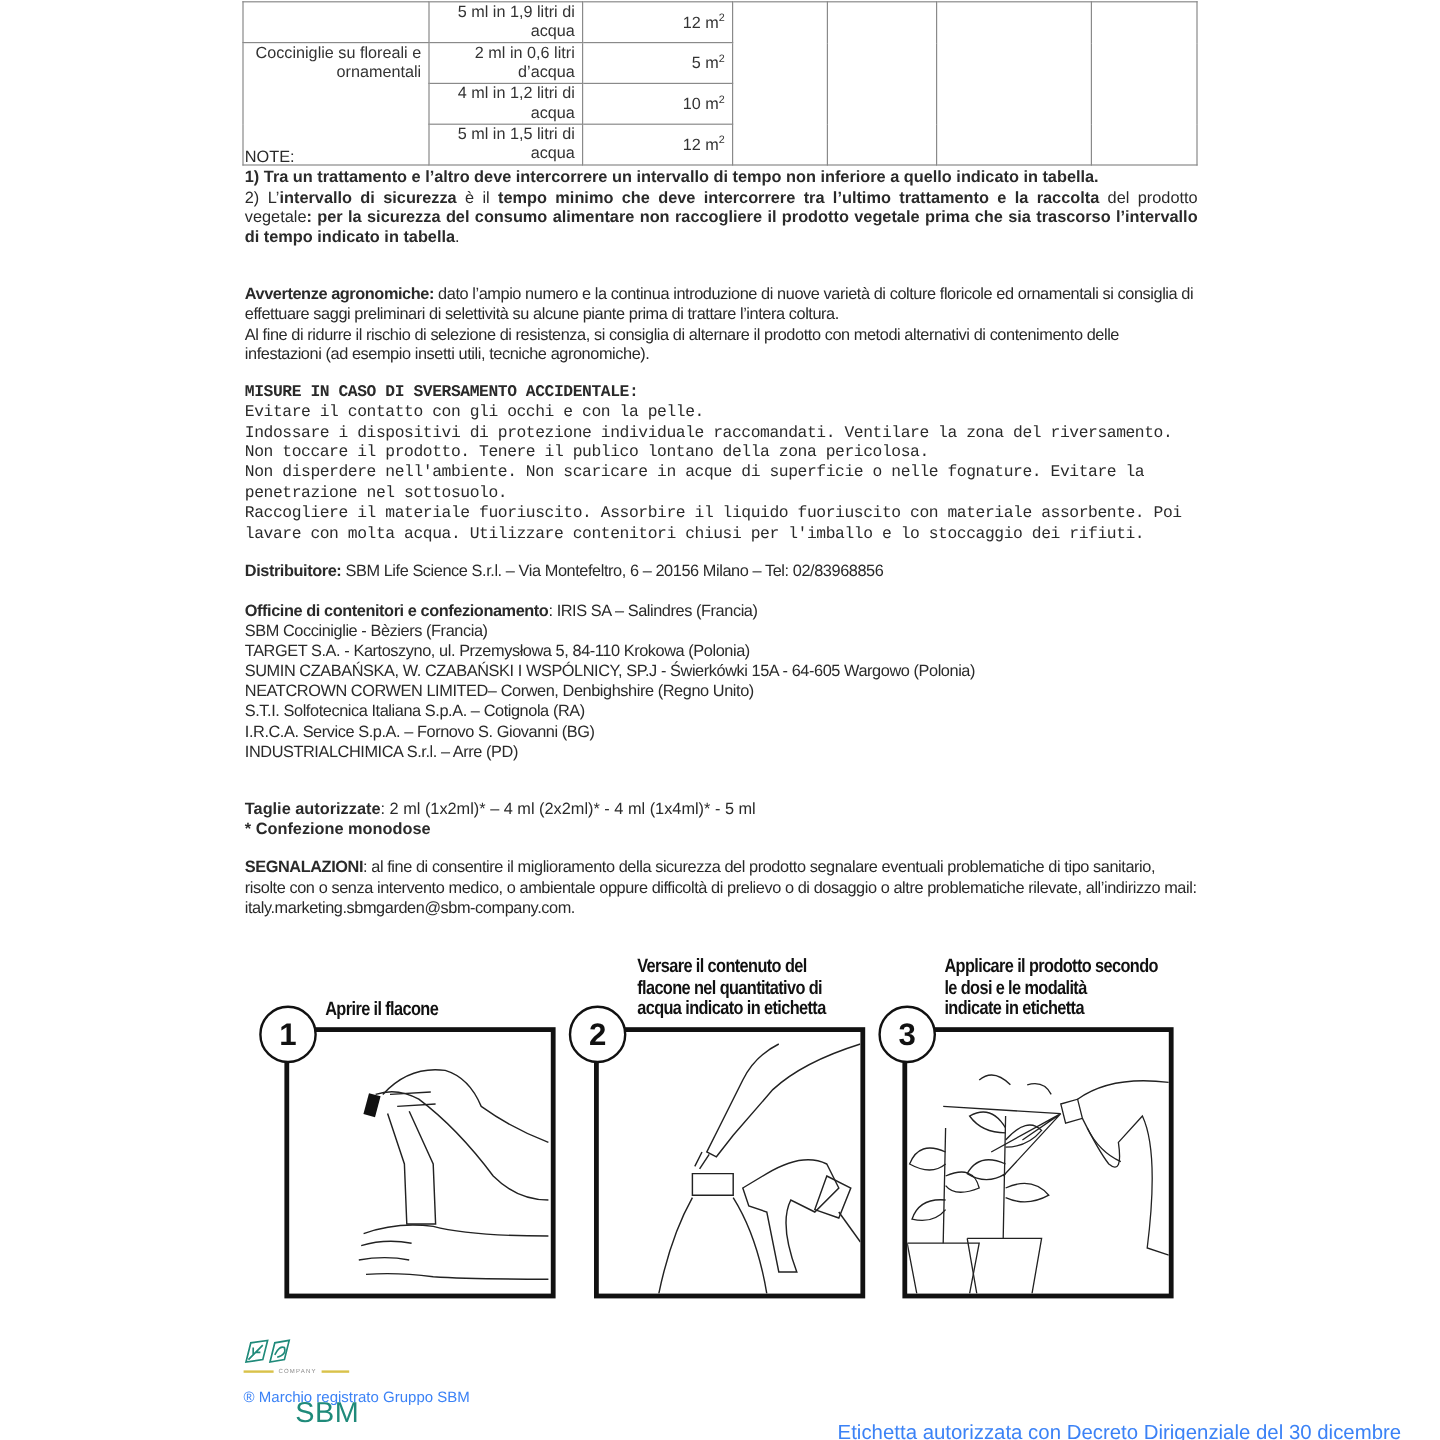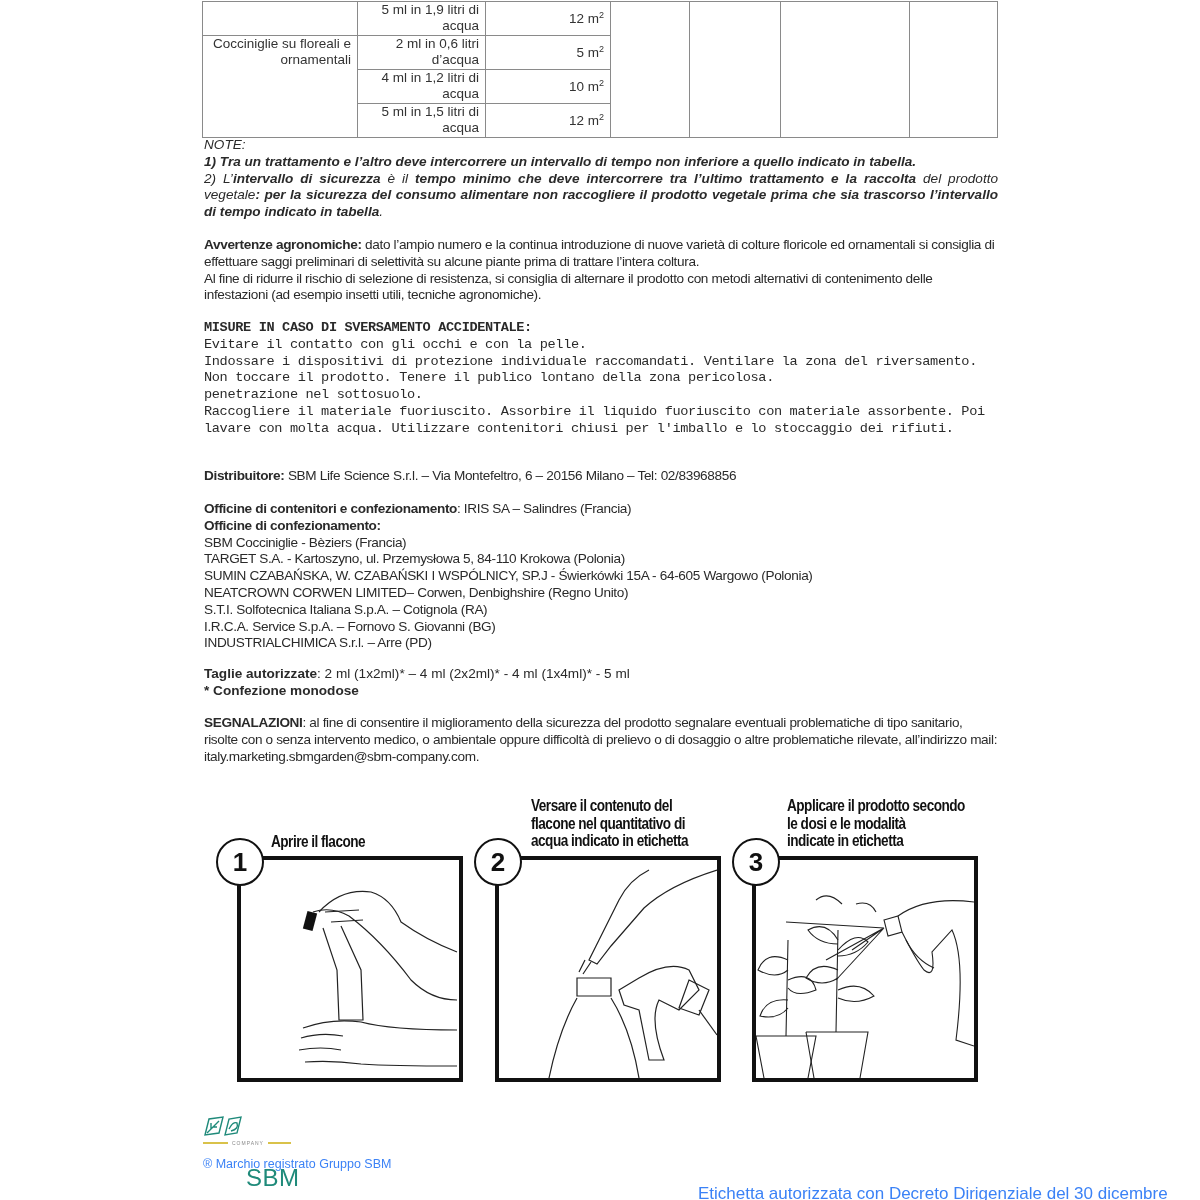--- a/index.html
+++ b/index.html
@@ -63,48 +63,48 @@
     <td>4 ml in 1,2 litri di acqua</td>
     <td class="c-qty"><span>10 m</span><sup>2</sup></td>
   </tr>
   <tr style="height:34px">
     <td>5 ml in 1,5 litri di acqua</td>
     <td class="c-qty"><span>12 m</span><sup>2</sup></td>
   </tr>
 </tbody>
   </table>
 
-<div class="text" style="top:137px;font-style:italic;">
+<div class="text" style="top:123px;">
   <p>NOTE:</p>
   <p class="b">1) Tra un trattamento e l’altro deve intercorrere un intervallo di tempo non inferiore a quello indicato in tabella.</p>
   <p class="just"><span>2) L’</span><span class="b">intervallo di sicurezza</span><span> è il </span><span class="b">tempo minimo che deve intercorrere tra l’ultimo trattamento e la raccolta</span><span> del prodotto vegetale</span><span class="b">: per la sicurezza del consumo alimentare non raccogliere il prodotto vegetale prima che sia trascorso l’intervallo di tempo indicato in tabella</span><span>.</span></p>
 </div>
 
 <div class="text cond" style="top:237px;">
   <p><span class="b">Avvertenze agronomiche:</span><span> dato l’ampio numero e la continua introduzione di nuove varietà di colture floricole ed ornamentali si consiglia di effettuare saggi preliminari di selettività su alcune piante prima di trattare l’intera coltura.</span></p>
   <p>Al fine di ridurre il rischio di selezione di resistenza, si consiglia di alternare il prodotto con metodi alternativi di contenimento delle infestazioni (ad esempio insetti utili, tecniche agronomiche).</p>
 </div>
 
 <div class="text cond" style="top:320px;font-family:Liberation Mono, monospace;">
   <p class="b">MISURE IN CASO DI SVERSAMENTO ACCIDENTALE:</p>
   <p>Evitare il contatto con gli occhi e con la pelle.</p>
   <p>Indossare i dispositivi di protezione individuale raccomandati. Ventilare la zona del riversamento.</p>
   <p>Non toccare il prodotto. Tenere il publico lontano della zona pericolosa.</p>
+  <p>Non disperdere nell'ambiente. Non scaricare in acque di superficie o nelle fognature. Evitare la</p>
   <p>penetrazione nel sottosuolo.</p>
   <p>Raccogliere il materiale fuoriuscito. Assorbire il liquido fuoriuscito con materiale assorbente. Poi</p>
   <p>lavare con molta acqua. Utilizzare contenitori chiusi per l'imballo e lo stoccaggio dei rifiuti.</p>
 </div>
 
 <div class="text cond" style="top:468px;">
   <p><span class="b">Distribuitore:</span><span> SBM Life Science S.r.l. – Via Montefeltro, 6 – 20156 Milano – Tel: 02/83968856</span></p>
 </div>
 
 <div class="text cond" style="top:501px;">
   <p><span class="b">Officine di contenitori e confezionamento</span><span>: IRIS SA – Salindres (Francia)</span></p>
-  <p class="b">Officine di confezionamento:</p>
   <p>SBM Cocciniglie - Bèziers (Francia)</p>
   <p>TARGET S.A. - Kartoszyno, ul. Przemysłowa 5, 84-110 Krokowa (Polonia)</p>
   <p>SUMIN CZABAŃSKA, W. CZABAŃSKI I WSPÓLNICY, SP.J - Świerkówki 15A - 64-605 Wargowo (Polonia)</p>
   <p>NEATCROWN CORWEN LIMITED– Corwen, Denbighshire (Regno Unito)</p>
   <p>S.T.I. Solfotecnica Italiana S.p.A. – Cotignola (RA)</p>
   <p>I.R.C.A. Service S.p.A. – Fornovo S. Giovanni (BG)</p>
   <p>INDUSTRIALCHIMICA S.r.l. – Arre (PD)</p>
 </div>
 
 <div class="text" style="top:666px;">

